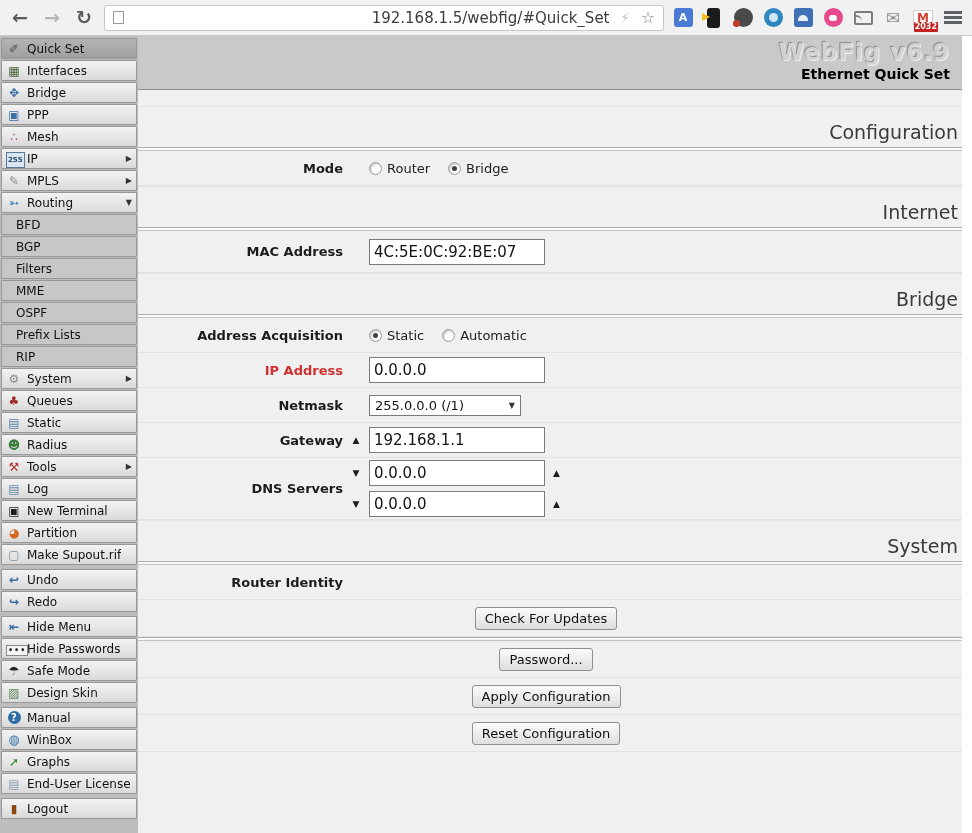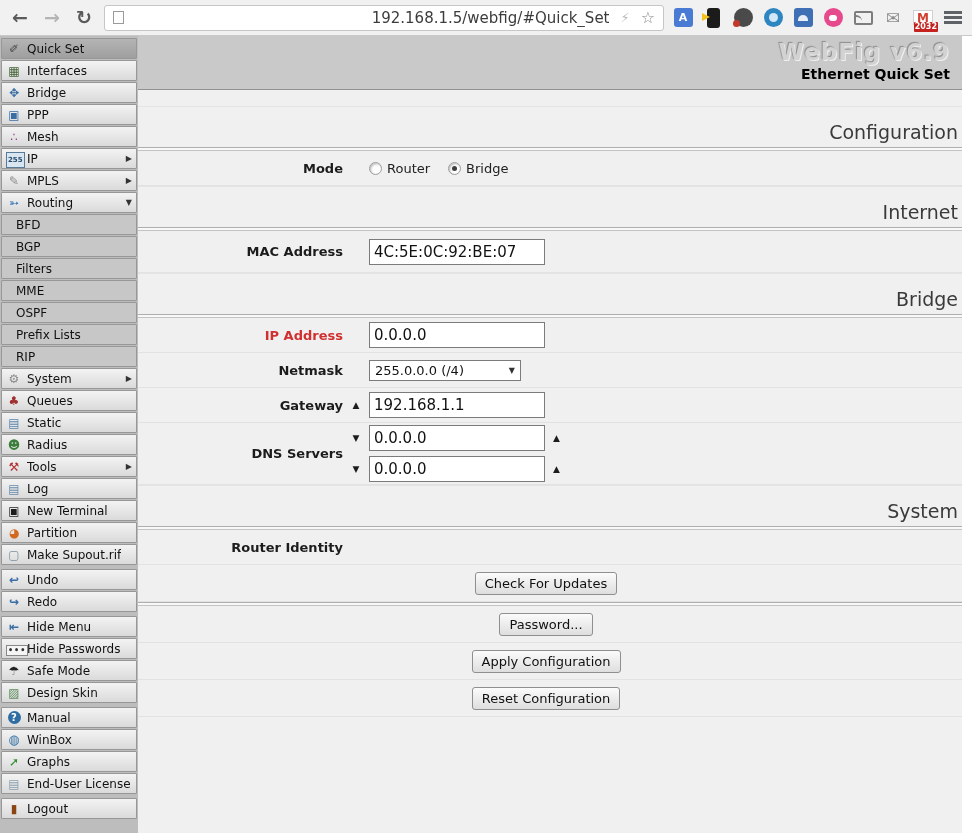--- a/index.html
+++ b/index.html
@@ -309,32 +309,38 @@
 
           <div class="row" style="min-height:42px">
             <div class="lbl">MAC Address</div>
             <div class="mid"></div>
             <input class="txt" value="4C:5E:0C:92:BE:07" style="">
           </div>
 
           <div class="sec-head">Bridge</div>
           <div class="sec-rule"></div>
 
+          <div class="row">
+            <div class="lbl">Address Acquisition</div>
+            <div class="mid"></div>
+            <span class="ropt"><span class="radio sel"></span><span>Static</span></span>
+            <span class="ropt"><span class="radio"></span><span>Automatic</span></span>
+          </div>
 
           <div class="row">
             <div class="lbl red">IP Address</div>
             <div class="mid"></div>
             <input class="txt" value="0.0.0.0" style="">
           </div>
 
           <div class="row">
             <div class="lbl">Netmask</div>
             <div class="mid"></div>
             <span class="selectbox">
-              <span>255.0.0.0 (/4)</span>
+              <span>255.0.0.0 (/1)</span>
               <span class="selarr">▼</span>
             </span>
           </div>
 
           <div class="row">
             <div class="lbl">Gateway</div>
             <div class="mid"><span class="spin">▲</span></div>
             <input class="txt" value="192.168.1.1" style="">
           </div>
 

